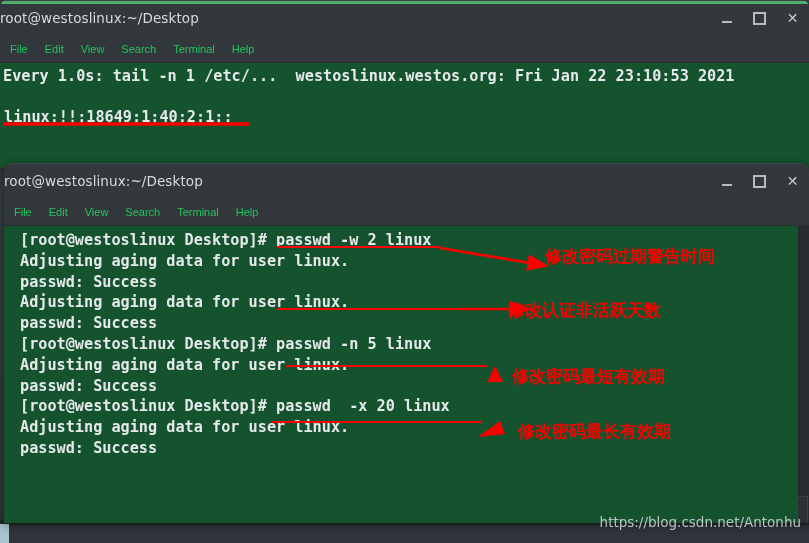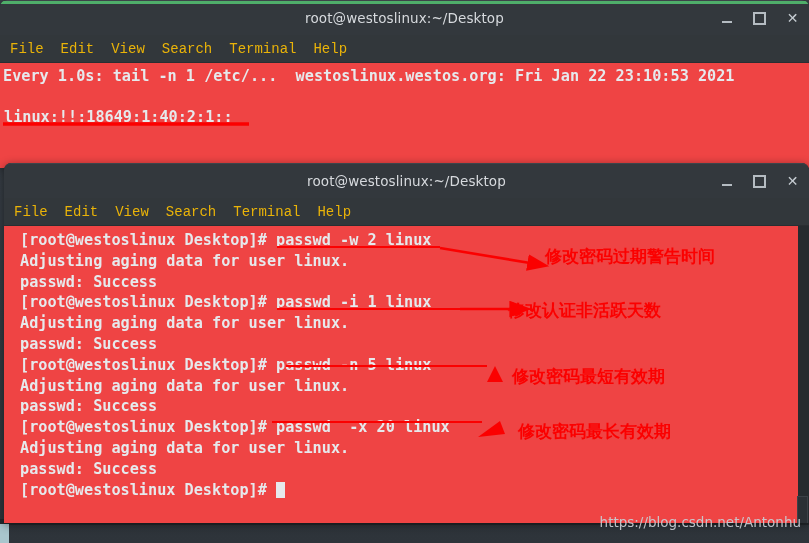--- a/index.html
+++ b/index.html
@@ -48,21 +48,21 @@
     overflow: hidden;
   }
   .titlebar {
     position: relative;
     height: 34px;
     background: #33383d;
     border-top: 1px solid #3e444a;
     border-radius: 7px 7px 0 0;
     display: flex;
     align-items: center;
-    justify-content: center;
+    justify-content: flex-start;
   }
   .titlebar.accent::before {
     content: "";
     position: absolute;
     left: 0; right: 0; top: 0;
     height: 3px;
     background: #4fae6a;
   }
   .title-text {
     color: #d7dade;
@@ -114,28 +114,28 @@
   .menubar {
     height: 27px;
     background: #32373b;
     display: flex;
     align-items: center;
     padding-left: 10px;
     gap: 17px;
     border-bottom: 1px solid #2a2e32;
   }
   .menuitem {
-    color: #eab308;
-    font-size: 14px;
-    font-family: Liberation Mono, monospace;
+    color: #22c55e;
+    font-size: 11px;
+    font-family: Liberation Sans, sans-serif;
     cursor: default;
   }
 
   .term-body {
-    background: #ef4444;
+    background: #14532d;
     position: relative;
     overflow: hidden;
   }
   .term-text {
     font-family: "DejaVu Sans Mono", monospace;
     font-size: 15.2px;
     line-height: 20.8px;
     color: #e6e9ec;
     white-space: pre;
     font-weight: bold;
@@ -279,30 +279,28 @@
       <span class="menuitem">View</span>
       <span class="menuitem">Search</span>
       <span class="menuitem">Terminal</span>
       <span class="menuitem">Help</span>
     </div>
     <div class="term-body">
       <div id="win2-lines">
         <div class="term-text">[root@westoslinux Desktop]# passwd -w 2 linux</div>
         <div class="term-text">Adjusting aging data for user linux.</div>
         <div class="term-text">passwd: Success</div>
-        <div class="term-text">[root@westoslinux Desktop]# passwd -i 1 linux</div>
         <div class="term-text">Adjusting aging data for user linux.</div>
         <div class="term-text">passwd: Success</div>
         <div class="term-text">[root@westoslinux Desktop]# passwd -n 5 linux</div>
         <div class="term-text">Adjusting aging data for user linux.</div>
         <div class="term-text">passwd: Success</div>
         <div class="term-text">[root@westoslinux Desktop]# passwd  -x 20 linux</div>
         <div class="term-text">Adjusting aging data for user linux.</div>
         <div class="term-text">passwd: Success</div>
-        <div class="term-text"><span>[root@westoslinux Desktop]# </span><span class="cursor-block"></span></div>
       </div>
       <div class="scrollbar-track">
         <div class="scrollbar-thumb"></div>
       </div>
     </div>
   </div>
 
   <svg id="annot" viewBox="0 0 809 543" xmlns="http://www.w3.org/2000/svg">
     <defs>
       <marker id="arrowR" markerWidth="9" markerHeight="9" refX="1" refY="3.2" orient="auto" markerUnits="strokeWidth">

